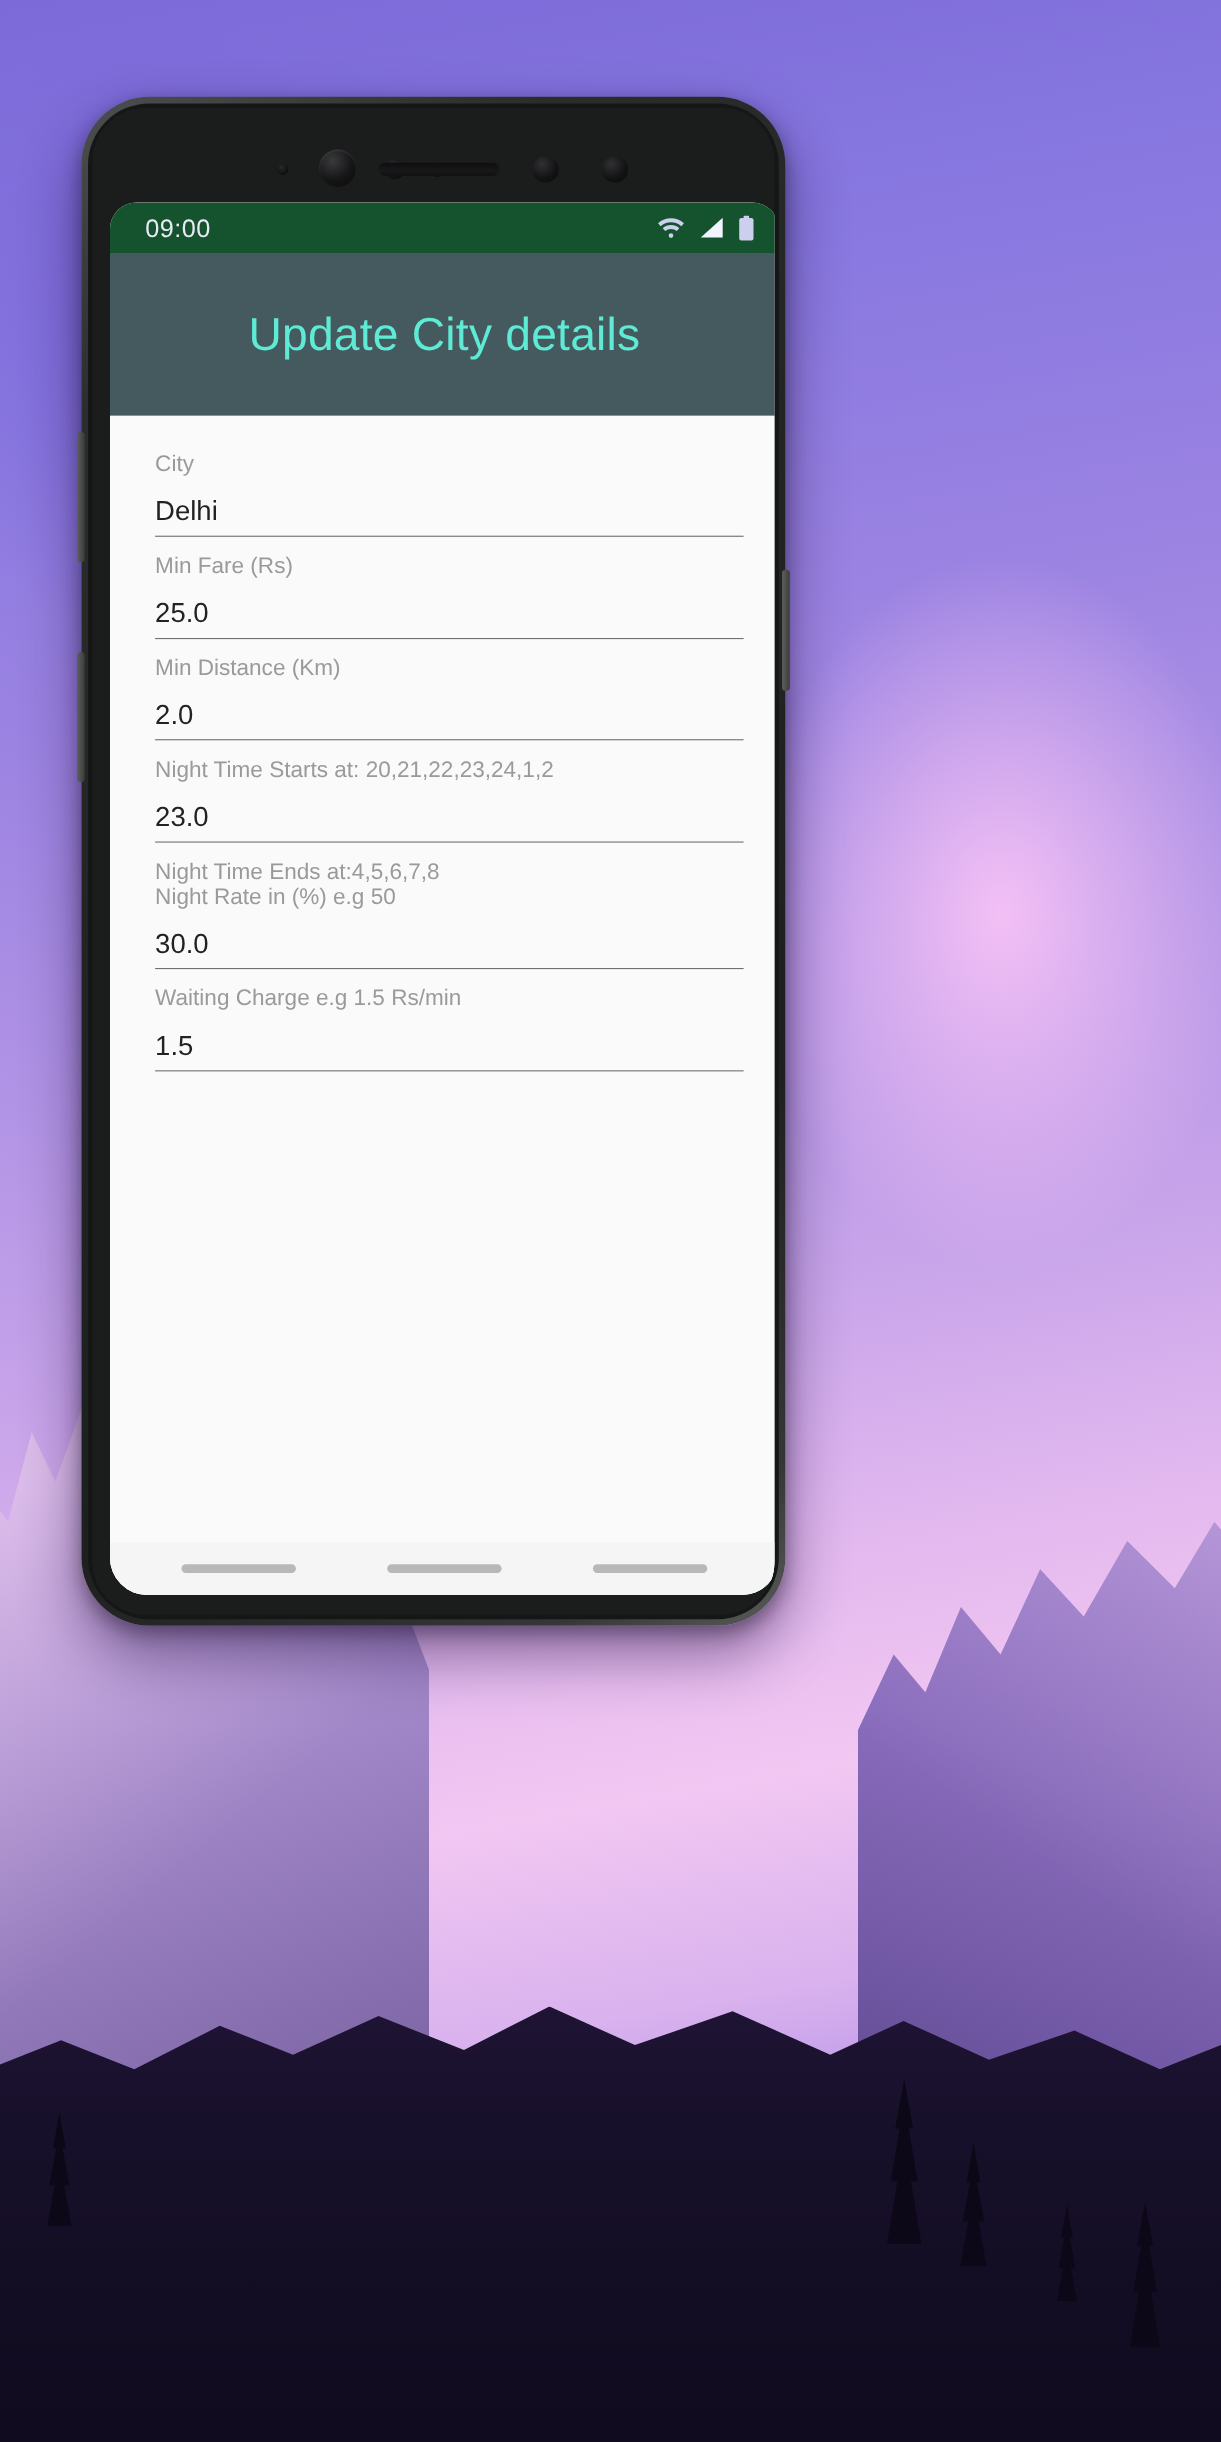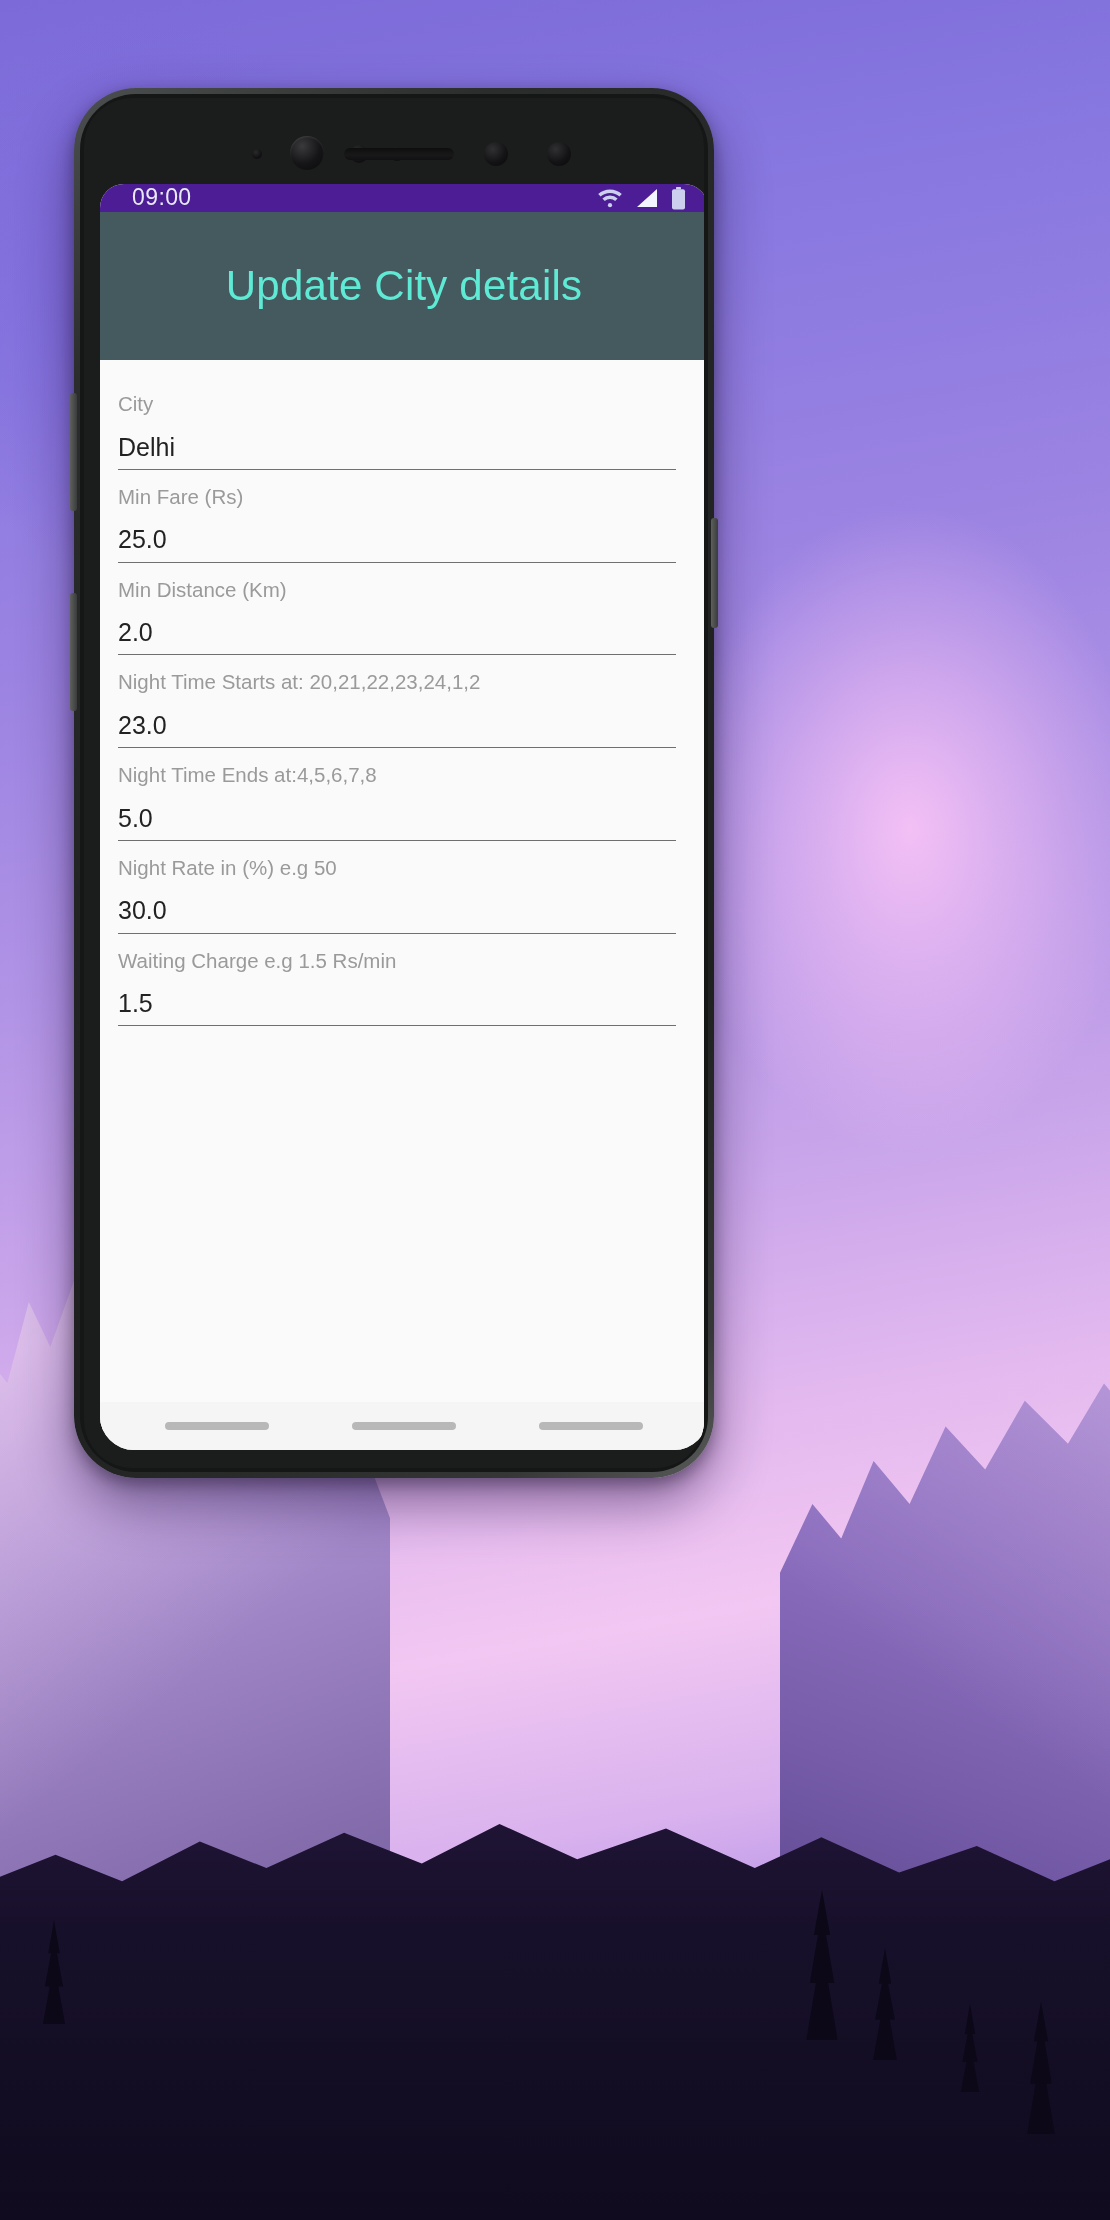--- a/index.html
+++ b/index.html
@@ -168,23 +168,24 @@
     top: 86px;
     width: 608px;
     height: 1266px;
     border-radius: 24px 24px 34px 34px;
     overflow: hidden;
     background: #fafafa;
   }
 
   
   #statusbar {
-    height: 28px;
-    background: #4c1d95;
+    height: 46px;
+    background: #14532d;
     display: flex;
+    align-items: center;
     justify-content: space-between;
     padding: 0 22px 0 32px;
   }
   #clock {
     color: #e9eaf7;
     font-size: 23px;
     letter-spacing: 0.4px;
   }
   #status-icons { display: flex; align-items: center; gap: 13px; }
   #status-icons svg { display: block; }
@@ -201,21 +202,21 @@
     color: #5eead4;
     font-size: 42px;
     font-weight: 400;
     letter-spacing: 0.2px;
   }
 
   
   #form-body {
     background: #fafafa;
     height: calc(100% - 46px - 148px);
-    padding: 34px 32px 0 18px;
+    padding: 34px 32px 0 41px;
     overflow: hidden;
   }
   .field { margin-bottom: 0; }
   .field-label {
     color: #9a9a9a;
     font-size: 20.5px;
     line-height: 1;
     padding: 0 0 2px 0;
     white-space: nowrap;
   }
@@ -367,23 +368,20 @@
 
         <div class="field">
           <div class="field-label">Night Time Starts at: 20,21,22,23,24,1,2</div>
           <div class="field-value-wrap">
             <div class="field-value">23.0</div>
           </div>
         </div>
 
         <div class="field">
           <div class="field-label">Night Time Ends at:4,5,6,7,8</div>
-          <div class="field-value-wrap">
-            <div class="field-value">5.0</div>
-          </div>
         </div>
 
         <div class="field">
           <div class="field-label">Night Rate in (%) e.g 50</div>
           <div class="field-value-wrap">
             <div class="field-value">30.0</div>
           </div>
         </div>
 
         <div class="field">

